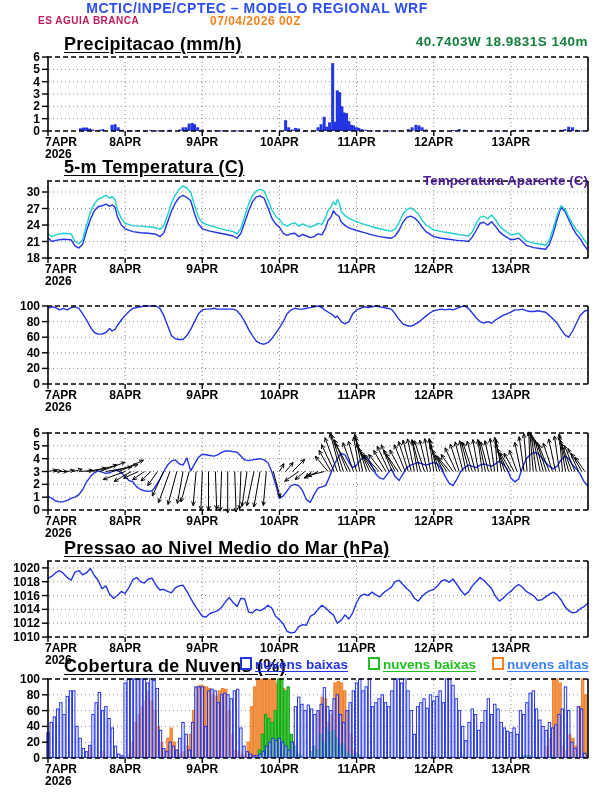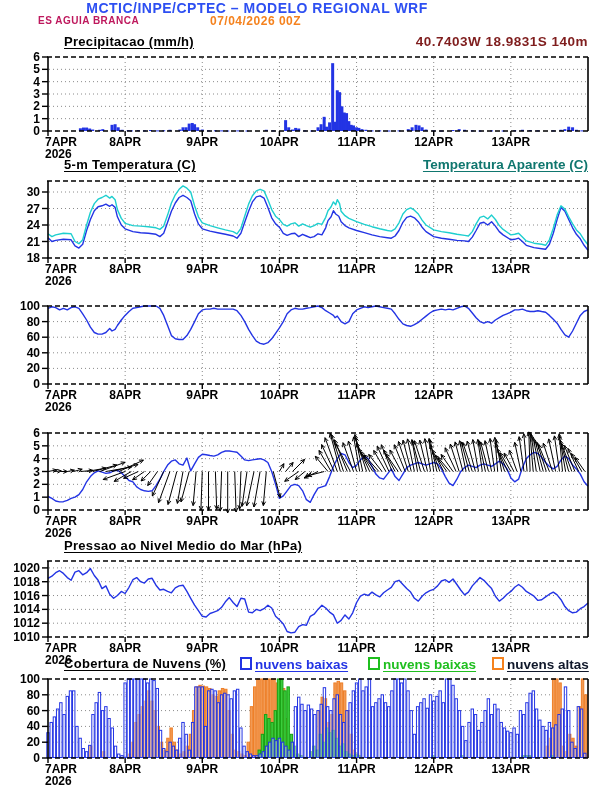--- a/index.html
+++ b/index.html
@@ -2,28 +2,28 @@
 <html><head>
 <meta charset="utf-8">
 <style>
   html,body{margin:0;padding:0;background:#fff;}
   #root{position:relative;width:612px;height:792px;background:#fff;overflow:hidden;
         font-family:"Liberation Sans",sans-serif;font-weight:bold;}
   .txt{position:absolute;white-space:nowrap;line-height:1.1;}
   .hdr{width:514px;text-align:center;top:1px;left:0;font-size:14px;color:#2d4ff2;letter-spacing:.5px;}
   .station{top:15px;left:38px;font-size:10px;color:#be185d;letter-spacing:.5px;}
   .run{top:15px;left:210px;font-size:12px;color:#f5821e;letter-spacing:.5px;text-align:center;}
-  .coords{top:35px;right:24px;font-size:13.5px;color:#7f1d1d;letter-spacing:.5px;}
-  .ptitle{font-size:13px;color:#000;text-decoration:underline;text-underline-offset:2px;letter-spacing:.3px;}
-  .cyleg{font-size:13.5px;color:#0f766e;text-decoration:underline;text-underline-offset:2px;right:24px;}
+  .coords{top:35px;right:24px;font-size:13.5px;color:#15803d;letter-spacing:.5px;}
+  .ptitle{font-size:18px;color:#000;text-decoration:underline;text-underline-offset:2px;letter-spacing:.3px;}
+  .cyleg{font-size:13.5px;color:#4c1d95;text-underline-offset:2px;right:24px;margin-top:16px;}
   .lg{font-size:13.5px;text-decoration:underline;text-underline-offset:2px;}
   .lg-sq{display:inline-block;width:8px;height:9px;background:#fff;border:2px solid;margin-right:3px;vertical-align:-1px;}
   .lg-blue{color:#2334e4;} .lg-blue .lg-sq{border-color:#2334e4;}
   .lg-green{color:#1fbf1f;} .lg-green .lg-sq{border-color:#1fbf1f;}
-  .lg-orange{color:#0f172a;} .lg-orange .lg-sq{border-color:#f5821e;}
+  .lg-orange{color:#3b82f6;} .lg-orange .lg-sq{border-color:#f5821e;}
   svg{position:absolute;top:0;left:0;}
   svg text{font-family:"Liberation Sans",sans-serif;font-weight:bold;fill:#000;}
   svg text.tick{font-size:12px;}
 </style>
 </head>
 <body>
 
 <div id="root">
   <svg id="plot" width="612" height="792" viewBox="0 0 612 792">
       <line x1="49" y1="118.66666666666667" x2="587" y2="118.66666666666667" stroke="#8a8a8a" stroke-width="1" stroke-dasharray="1 3"></line>

